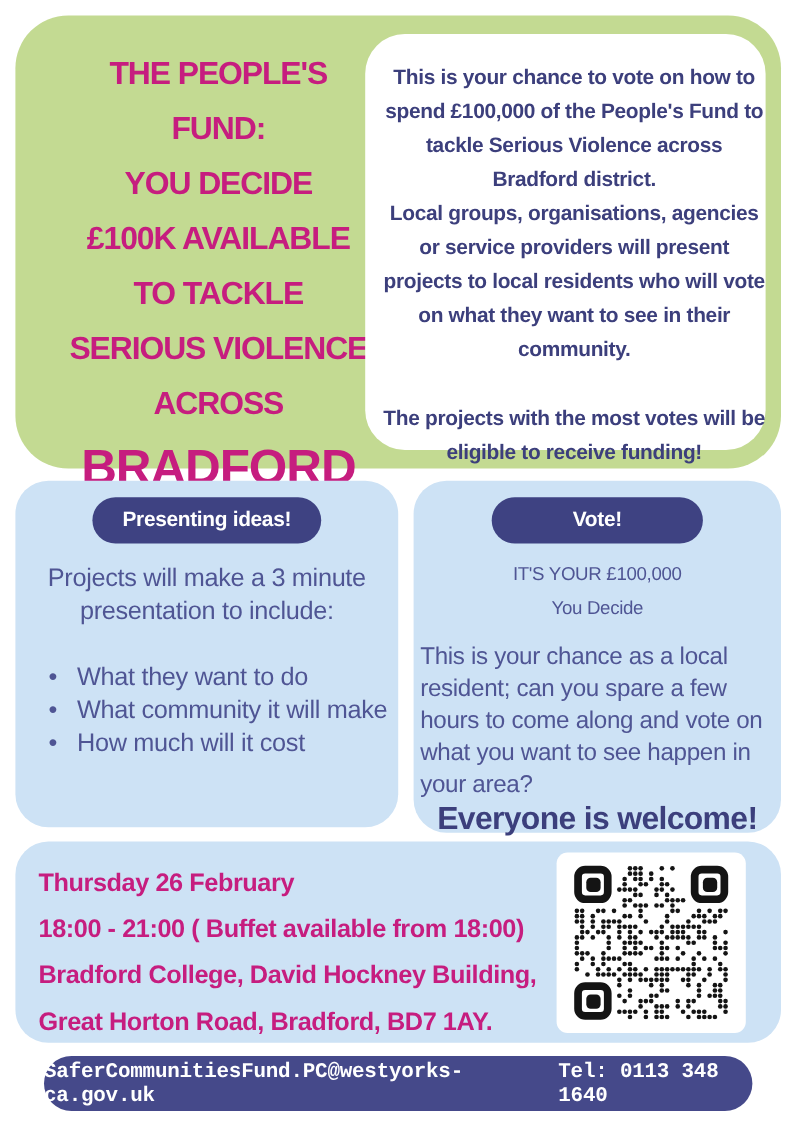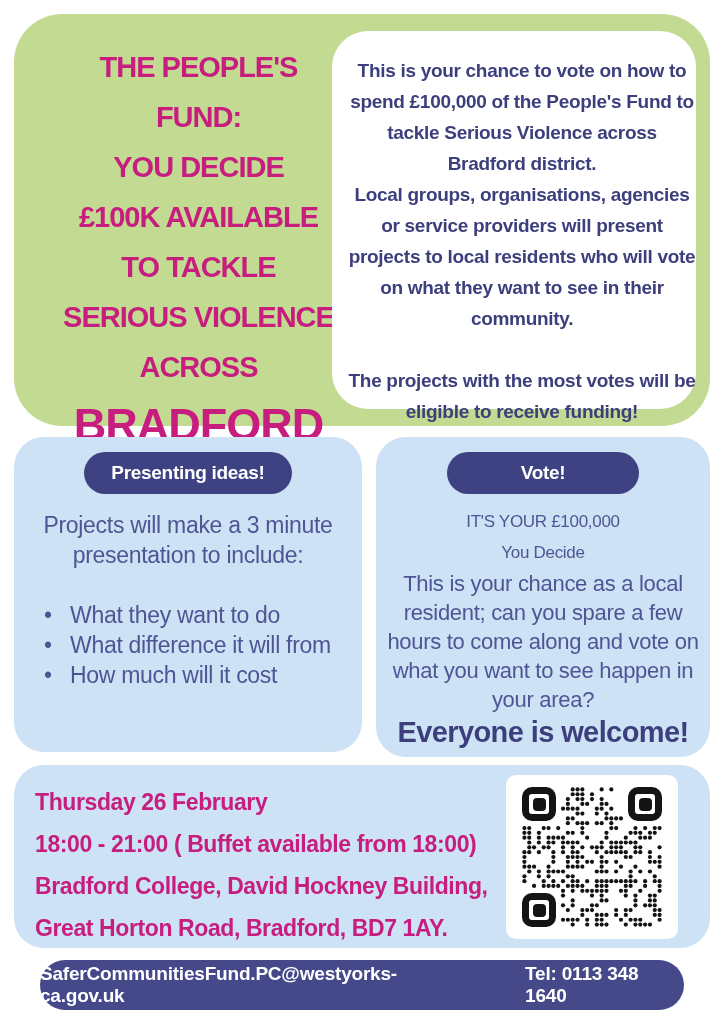--- a/index.html
+++ b/index.html
@@ -37,21 +37,21 @@
   .present-intro{margin-top:16px;text-align:center;color:var(--indigo-text);
                  font-size:23px;line-height:30px;letter-spacing:-0.3px;}
   .bullets{list-style:none;margin-top:30px;padding-left:30px;color:var(--indigo-text);}
   .bullets li{font-size:23px;line-height:30px;letter-spacing:-0.3px;display:flex;}
   .bullets .dot{width:26px;flex:0 0 26px;text-align:left;}
   .note{margin-top:26px;text-align:center;color:var(--navy);
         font-size:17px;font-weight:bold;letter-spacing:-0.2px;}
   .vote-head{margin-top:12px;text-align:center;color:var(--indigo-text);
              font-size:17px;line-height:31px;letter-spacing:-0.3px;}
   .vote-head + .vote-head{margin-top:0;}
-  .vote-body{margin-top:1px;text-align:center;color:var(--indigo-text);
+  .vote-body{margin-top:14px;color:var(--indigo-text);
              font-size:22px;line-height:29px;letter-spacing:-0.3px;padding:0 6px;}
   .welcome{margin-top:2px;text-align:center;color:var(--navy);
            font-size:29px;font-weight:bold;letter-spacing:-0.6px;}
 
   
   .bottom-card{left:14px;top:765px;width:696px;height:183px;}
   .event-lines{position:absolute;left:21px;top:16px;color:var(--pink);
                font-weight:bold;}
   .event-line{font-size:23px;line-height:42px;letter-spacing:-0.4px;}
   .qr-card{position:absolute;right:32px;top:10px;width:172px;height:164px;
@@ -62,21 +62,21 @@
   .finder{position:absolute;width:34px;height:34px;border:7px solid var(--qr-black);
           border-radius:10px;background:#fff;display:flex;align-items:center;
           justify-content:center;}
   .finder-dot{width:13px;height:13px;background:var(--qr-black);border-radius:4px;}
   .f-tl{left:0;top:0;} .f-tr{right:0;top:0;} .f-bl{left:0;bottom:0;}
 
   
   .footer-pill{position:absolute;left:40px;top:960px;width:644px;height:50px;
                border-radius:25px;background:var(--footer-bg);color:#fff;
                display:flex;align-items:center;justify-content:center;gap:46px;
-               font-size:19px;font-weight:bold;letter-spacing:-0.2px;}
+               font-size:19px;font-weight:bold;letter-spacing:-0.2px;font-family:Liberation Mono, monospace;}
 </style>
 </head>
 <body>
 
 <div class="page">
 
   <section class="green-card">
     <div class="hero-title">
       <div class="t-line">THE PEOPLE'S FUND:</div>
       <div class="t-line">YOU DECIDE</div>
@@ -96,21 +96,21 @@
   <section class="blue-card left-card">
     <div class="pill">Presenting ideas!</div>
     <p class="present-intro">Projects will make a 3 minute presentation to include:</p>
     <ul class="bullets">
       <li>
         <span class="dot">•</span>
         <span>What they want to do</span>
       </li>
       <li>
         <span class="dot">•</span>
-        <span>What difference it will from</span>
+        <span>What community it will make</span>
       </li>
       <li>
         <span class="dot">•</span>
         <span>How much will it cost</span>
       </li>
     </ul>
   </section>
 
   <section class="blue-card right-card">
     <div class="pill pill-vote">Vote!</div>

